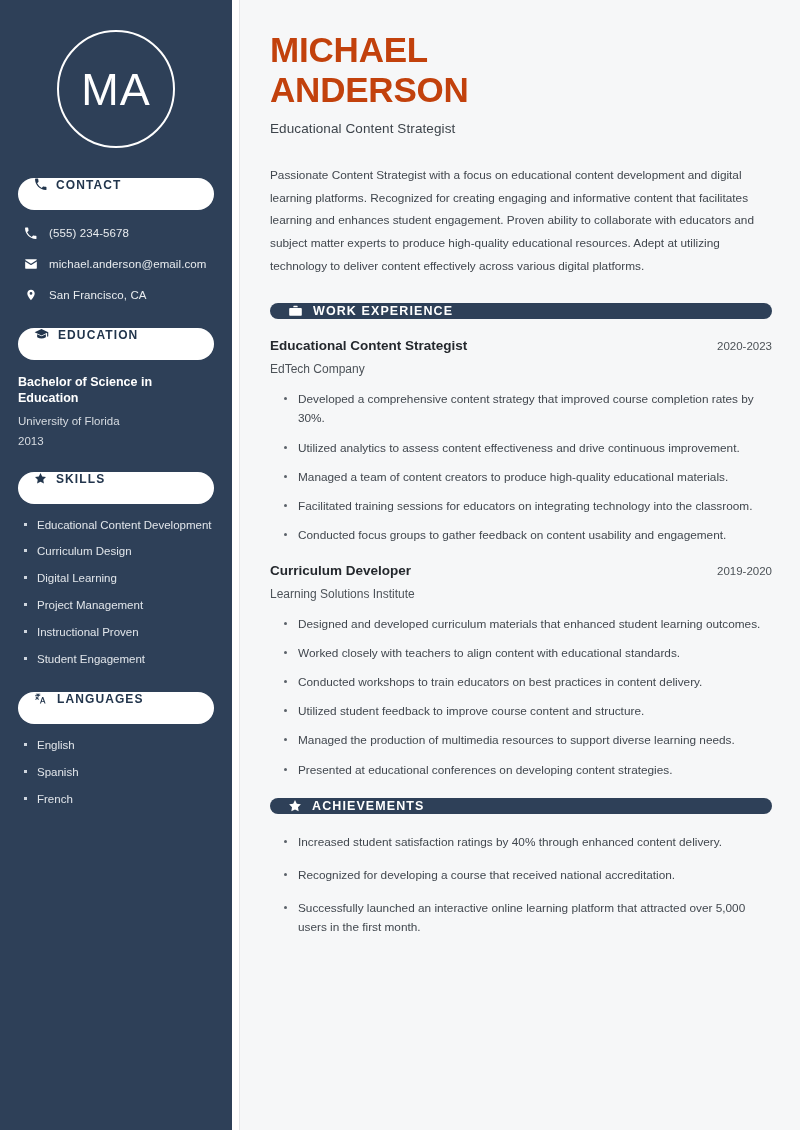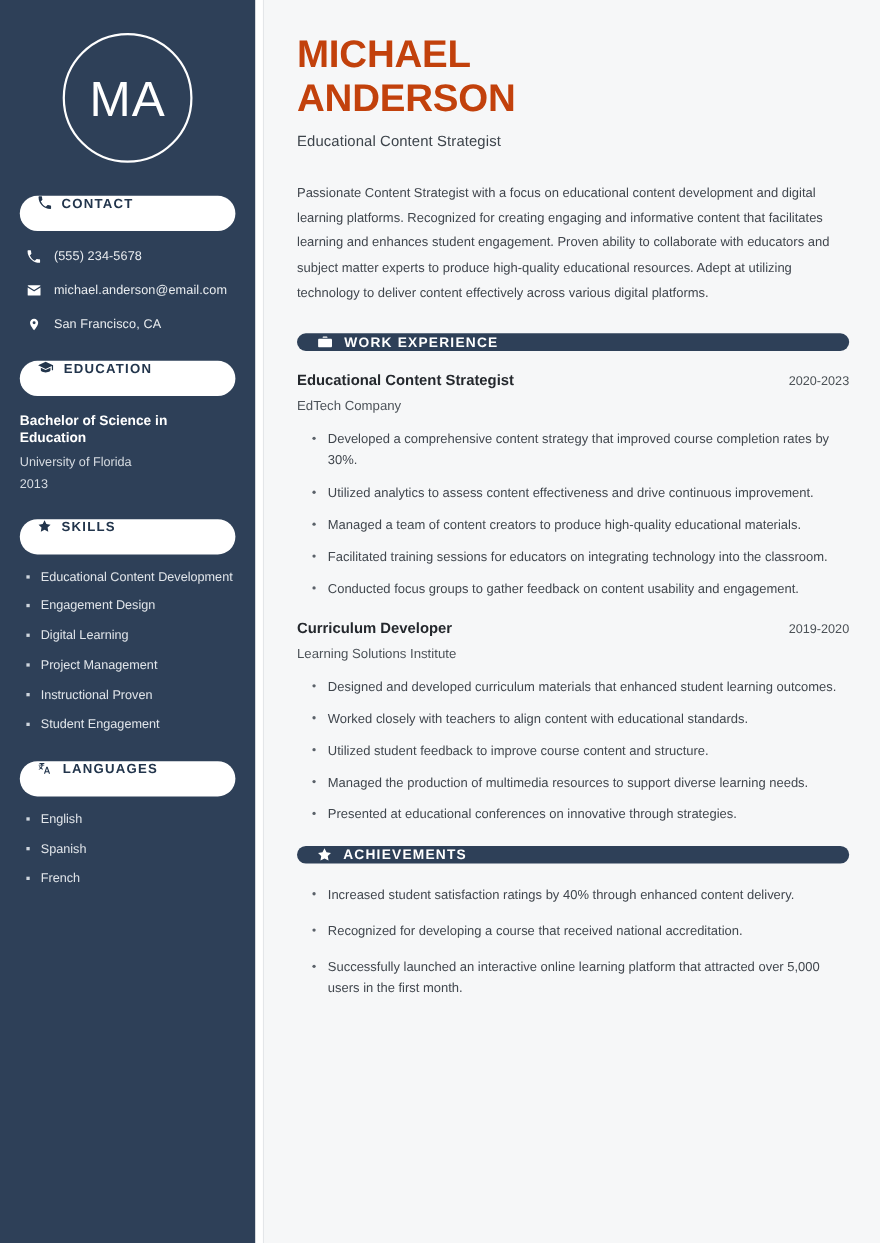--- a/index.html
+++ b/index.html
@@ -322,21 +322,21 @@
         <div class="pill">
           <span class="ico">
             <svg width="13" height="13" viewBox="0 0 24 24" fill="#22354c">
                 <path d="M12 1.8l3.1 6.4 7 1-5 4.9 1.2 7-6.3-3.3-6.3 3.3 1.2-7-5-4.9 7-1z"></path>
               </svg>
           </span>
           <span class="pill-label">SKILLS</span>
         </div>
         <ul class="side-list">
           <li>Educational Content Development</li>
-          <li>Engagement Design</li>
+          <li>Curriculum Design</li>
           <li>Digital Learning</li>
           <li>Project Management</li>
           <li>Instructional Proven</li>
           <li>Student Engagement</li>
         </ul>
       </section>
 
       <section class="section">
         <div class="pill">
           <span class="ico">
@@ -397,23 +397,24 @@
 
       <article class="job">
         <div class="job-head">
           <span class="job-title">Curriculum Developer</span>
           <span class="job-dates">2019-2020</span>
         </div>
         <div class="job-company">Learning Solutions Institute</div>
         <ul class="bullets">
           <li>Designed and developed curriculum materials that enhanced student learning outcomes.</li>
           <li>Worked closely with teachers to align content with educational standards.</li>
+          <li>Conducted workshops to train educators on best practices in content delivery.</li>
           <li>Utilized student feedback to improve course content and structure.</li>
           <li>Managed the production of multimedia resources to support diverse learning needs.</li>
-          <li>Presented at educational conferences on innovative through strategies.</li>
+          <li>Presented at educational conferences on developing content strategies.</li>
         </ul>
       </article>
     </section>
 
     <section class="ach-block">
       <div class="bar">
         <span class="ico">
           <svg width="14" height="14" viewBox="0 0 24 24" fill="#ffffff">
               <path d="M12 1.8l3.1 6.4 7 1-5 4.9 1.2 7-6.3-3.3-6.3 3.3 1.2-7-5-4.9 7-1z"></path>
             </svg>

